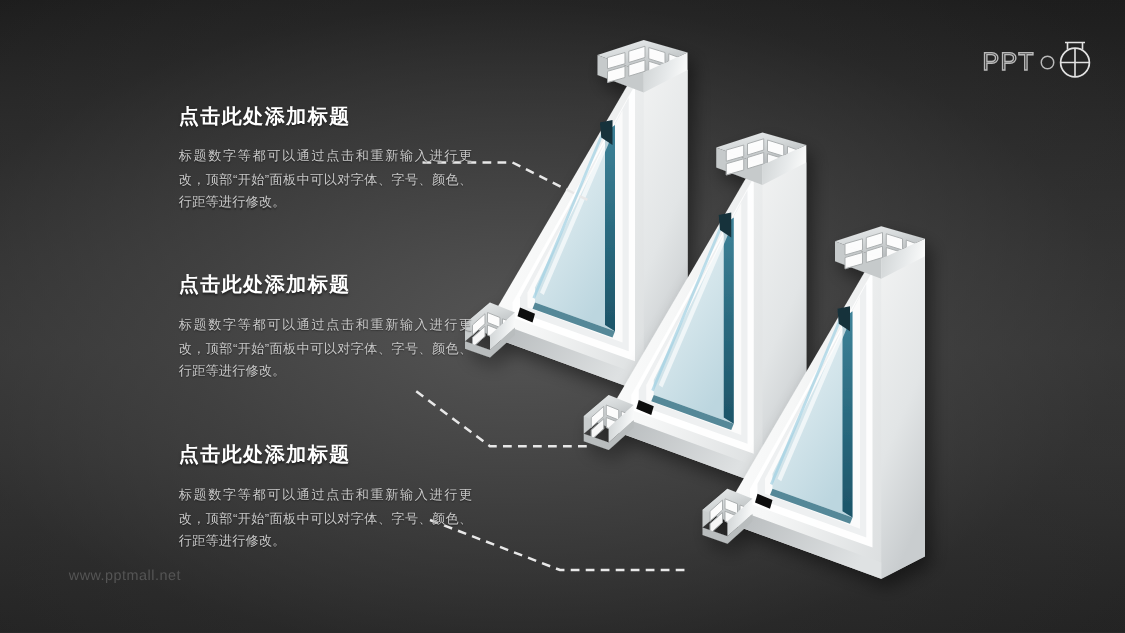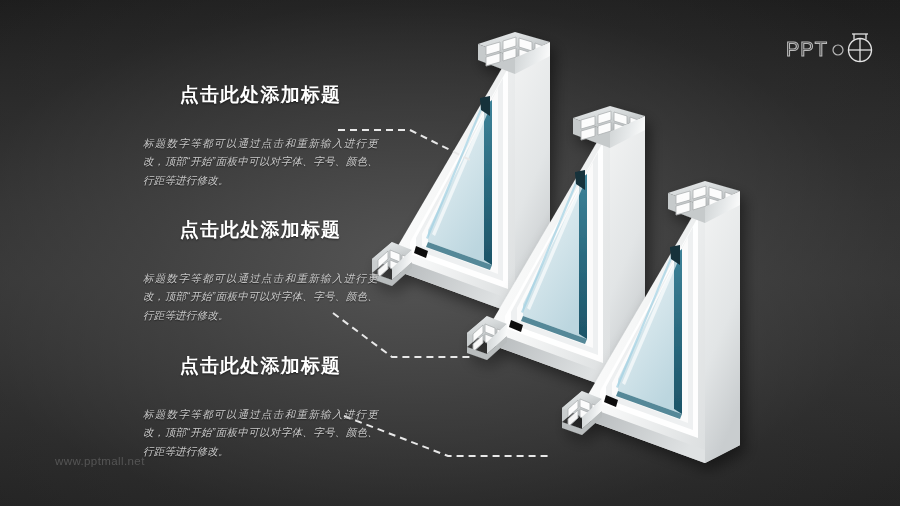--- a/index.html
+++ b/index.html
@@ -26,38 +26,36 @@
          #343434 40%,
          #3a3a3a 55%,
          #333333 72%,
          #2a2a2a 88%,
          #242424 100%);
   }
 
   
   .block { position:absolute; width:235px; }
   .block .title {
-    font-size:19px;
+    font-size:16px;
     font-weight:bold;
     color:#ffffff;
     letter-spacing:1.2px;
     line-height:1.2;
     text-shadow:0 1px 2px rgba(0,0,0,0.55);
     white-space:nowrap;
-    text-align:center;
   }
   .block .body {
-    margin-top:27px;
+    margin-top:13px;
     font-size:10.5px;
     line-height:1.75;
     color:#c9c9c9;
     letter-spacing:0.2px;
     text-align:justify;
     text-shadow:0 1px 1px rgba(0,0,0,0.5);
-    font-style:italic;
   }
   #block1 { left:143px; top:84px; }
   #block2 { left:143px; top:219px; }
   #block3 { left:143px; top:355px; }
 
   
   #logo { position:absolute; right:18px; top:28px; width:96px; height:40px; }
 
   
   #watermark {

